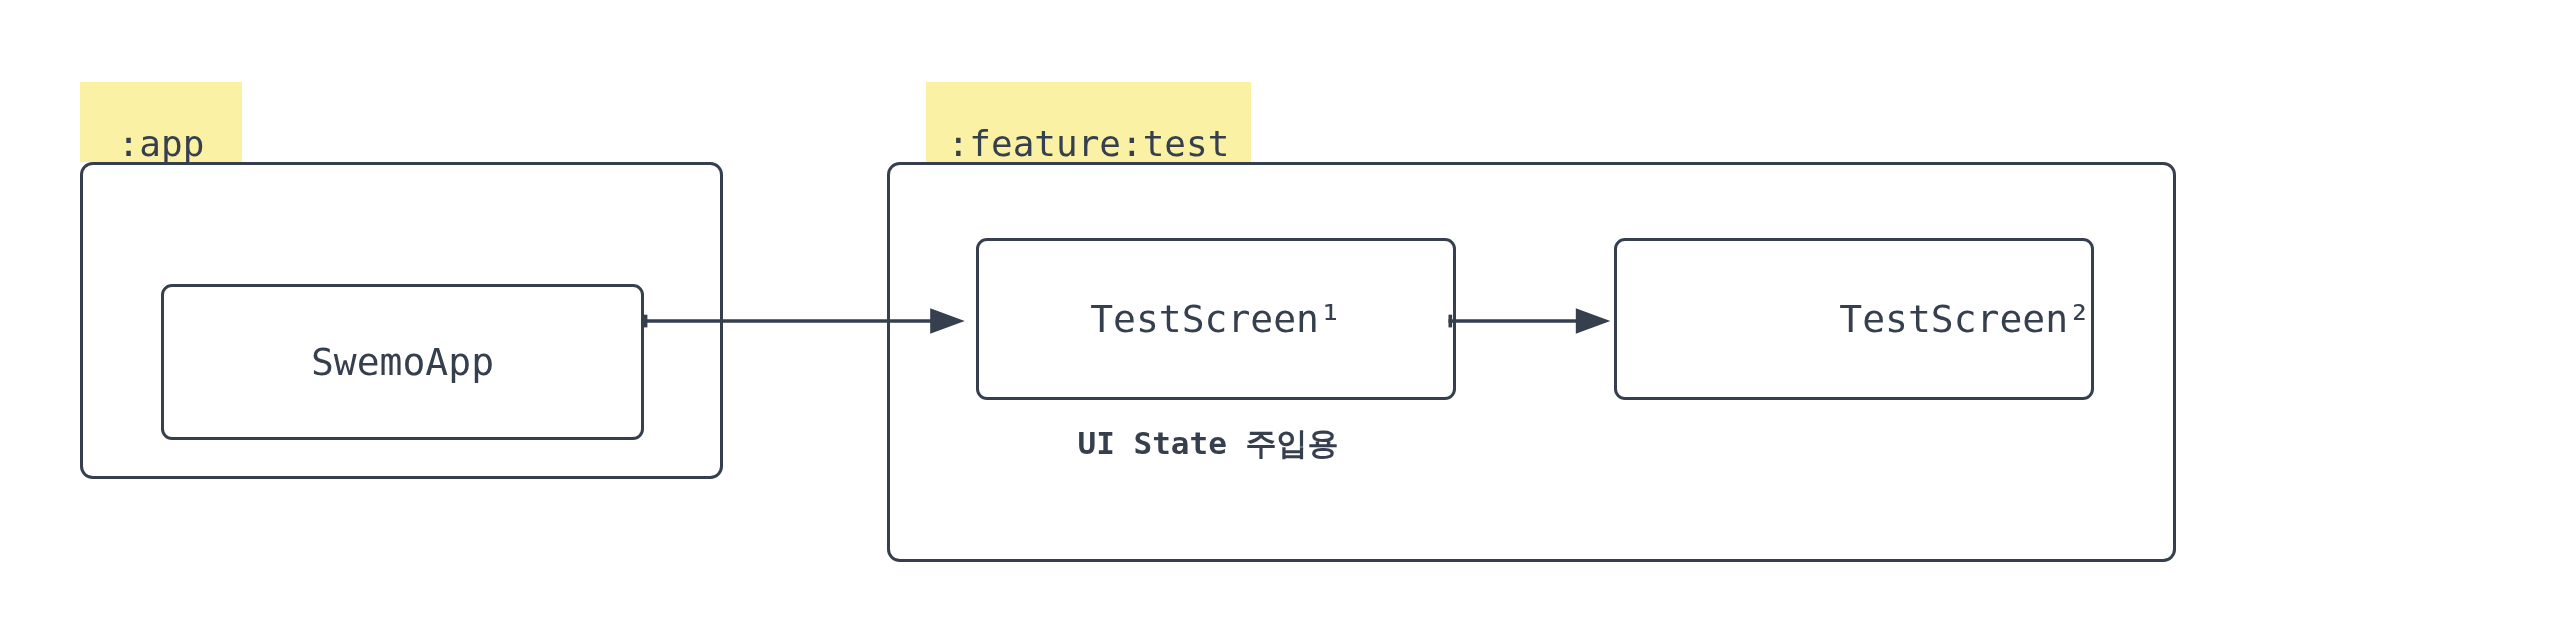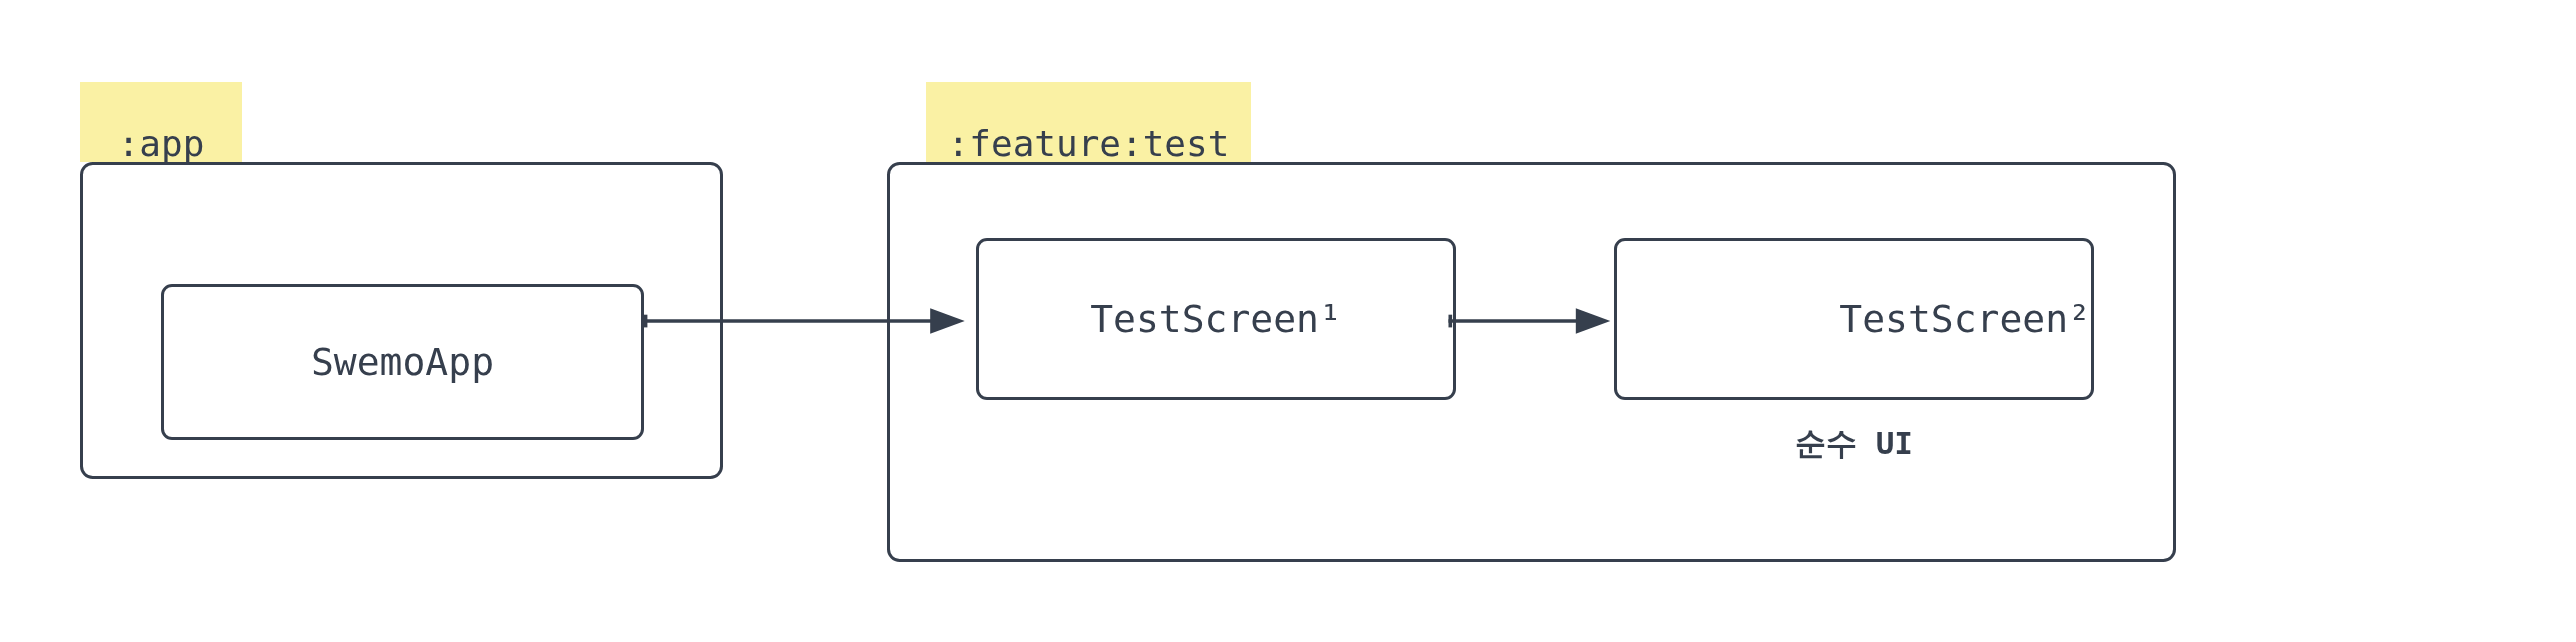--- a/index.html
+++ b/index.html
@@ -83,26 +83,26 @@
   </div>
 
   <div class="module-label" style="left:887px; top:82px; width:325px; height:80px;margin-left:39px;">
     <span>:feature:test</span>
   </div>
   <div class="module-container" style="left:887px; top:162px; width:1289px; height:400px;"></div>
 
   <div class="node" style="left:968px; top:238px; width:480px; height:162px;margin-left:8px;">
     <span>TestScreen¹</span>
   </div>
+  <div class="caption" style="left:968px; top:418px; width:480px; height:51px;">
+    <span>UI State 주입용</span>
+  </div>
 
   <div class="node" style="left:1614px; top:238px; width:480px; height:162px;justify-content:flex-end;">
     <span>TestScreen²</span>
-  </div>
-  <div class="caption" style="left:1614px; top:418px; width:480px; height:51px;">
-    <span>순수 UI</span>
   </div>
 
   <svg id="edges-layer" viewBox="0 0 2833 707" xmlns="http://www.w3.org/2000/svg">
     <g>
       <line x1="708" y1="353" x2="1028" y2="353" stroke="#363f4d" stroke-width="4"></line>
       <line x1="710" y1="346" x2="710" y2="360" stroke="#363f4d" stroke-width="4"></line>
       <polygon points="1061,353 1023,339 1023,367" fill="#363f4d"></polygon>
     </g>
     <g>
       <line x1="1593" y1="353" x2="1738" y2="353" stroke="#363f4d" stroke-width="4"></line>

